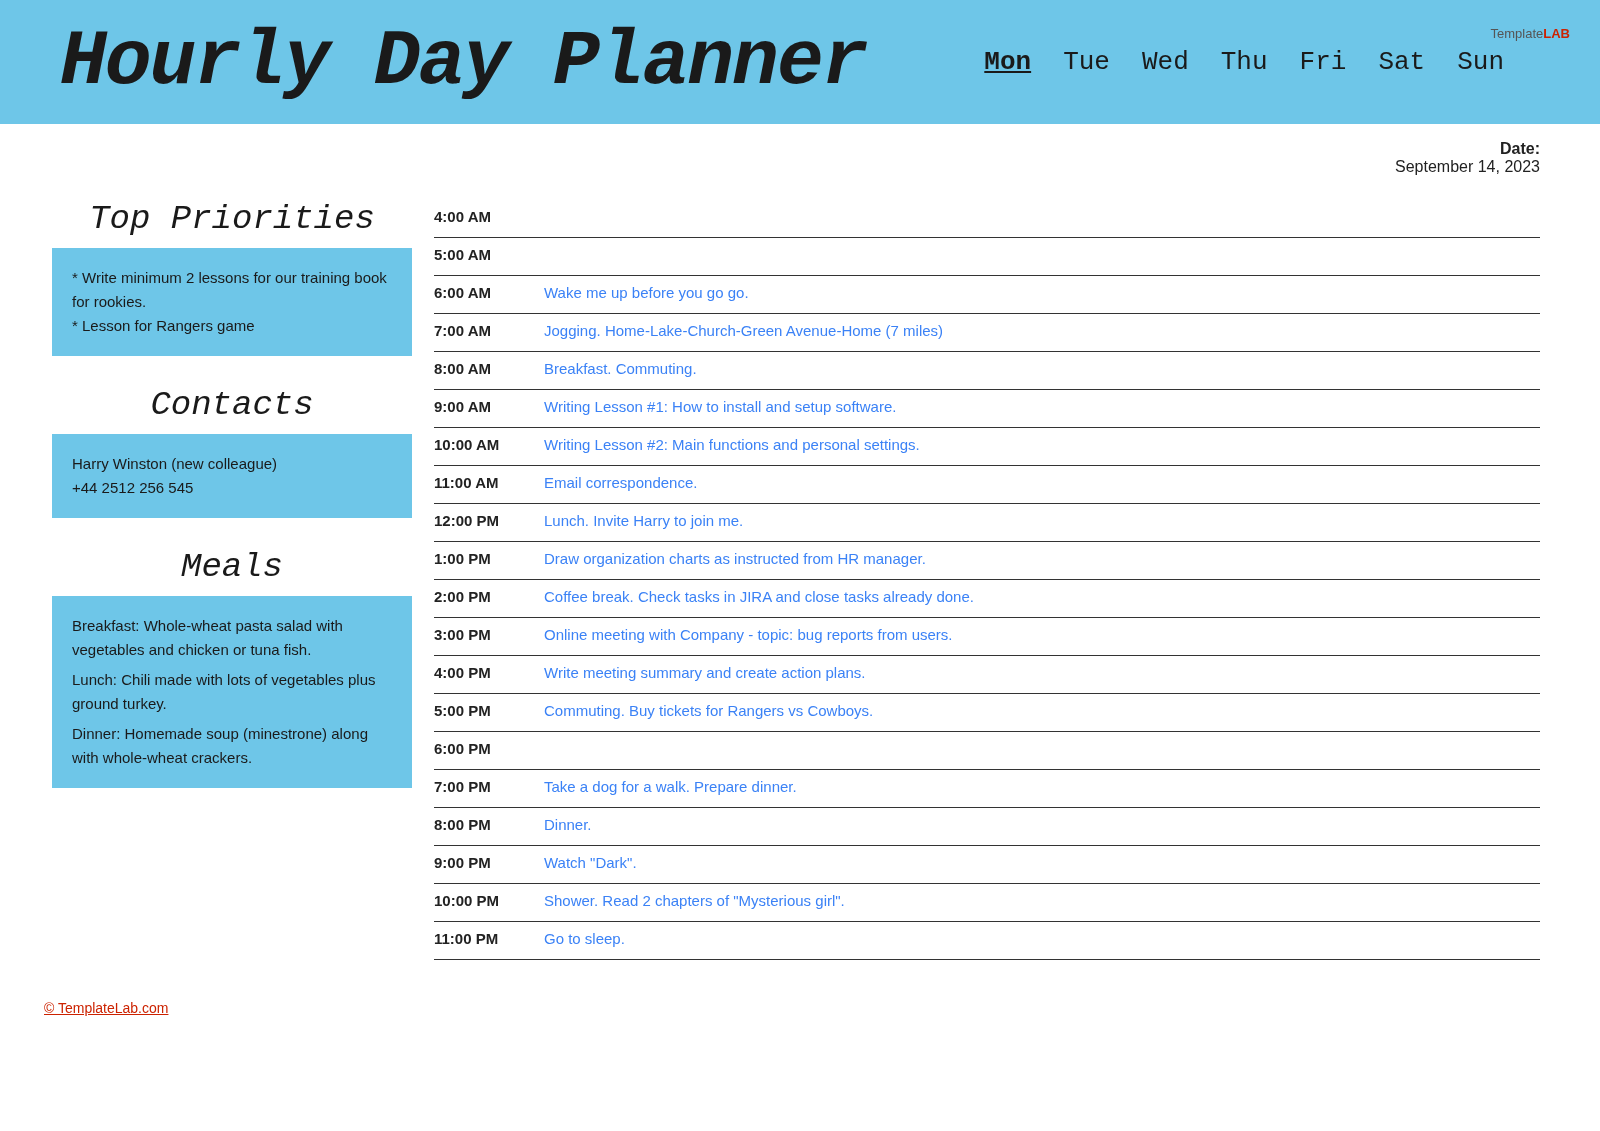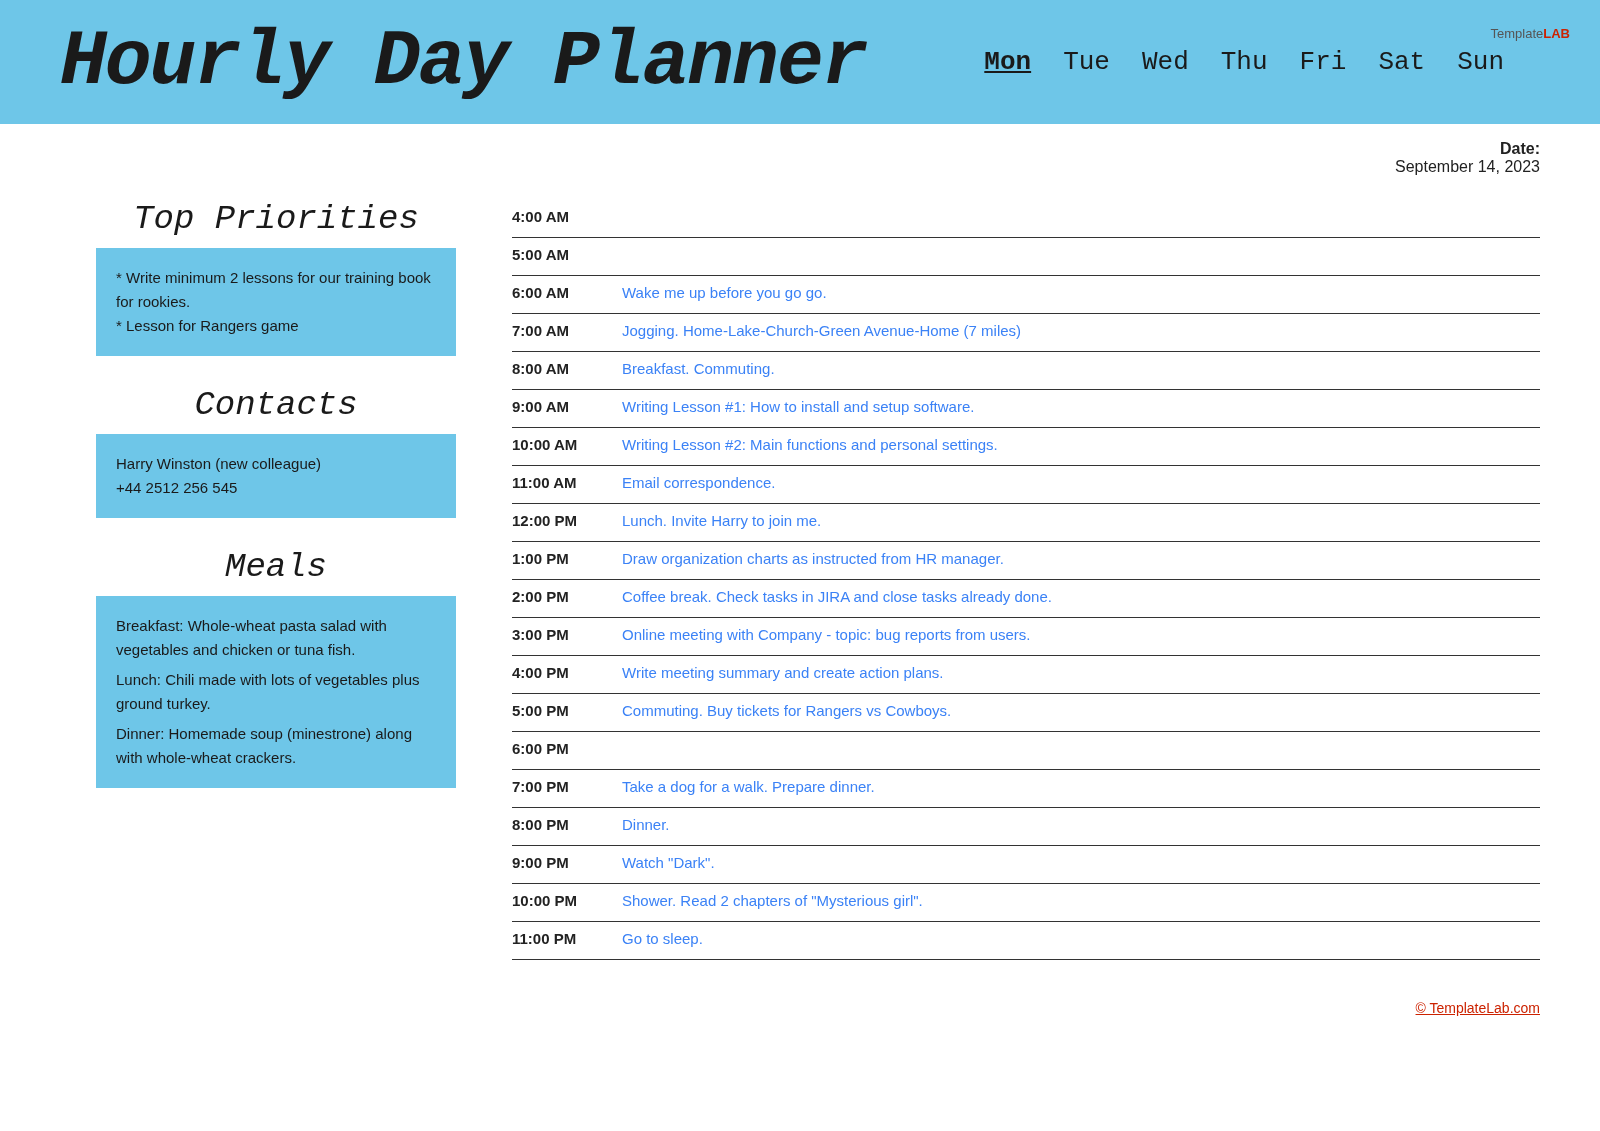--- a/index.html
+++ b/index.html
@@ -71,22 +71,22 @@
       font-weight: bold;
       font-size: 16px;
     }
     .date-value {
       font-size: 16px;
     }
 
     
     .main-content {
       display: flex;
-      padding: 20px 60px 30px 96px;
-      gap: 56px;
+      padding: 20px 60px 30px 52px;
+      gap: 22px;
     }
 
     
     .sidebar {
       width: 360px;
       flex-shrink: 0;
       display: flex;
       flex-direction: column;
       gap: 30px;
     }
@@ -132,22 +132,22 @@
 
     .event-cell {
       flex: 1;
       font-size: 15px;
       color: #3b82f6;
       padding-top: 2px;
     }
 
     
     .footer {
-      text-align: right;
-      padding: 10px 60px 20px 79px;
+      text-align: left;
+      padding: 10px 60px 20px 44px;
       font-size: 14px;
       color: #cc2200;
     }
     .footer a {
       color: #cc2200;
       text-decoration: underline;
     }
   </style>
 </head>
 <body>

